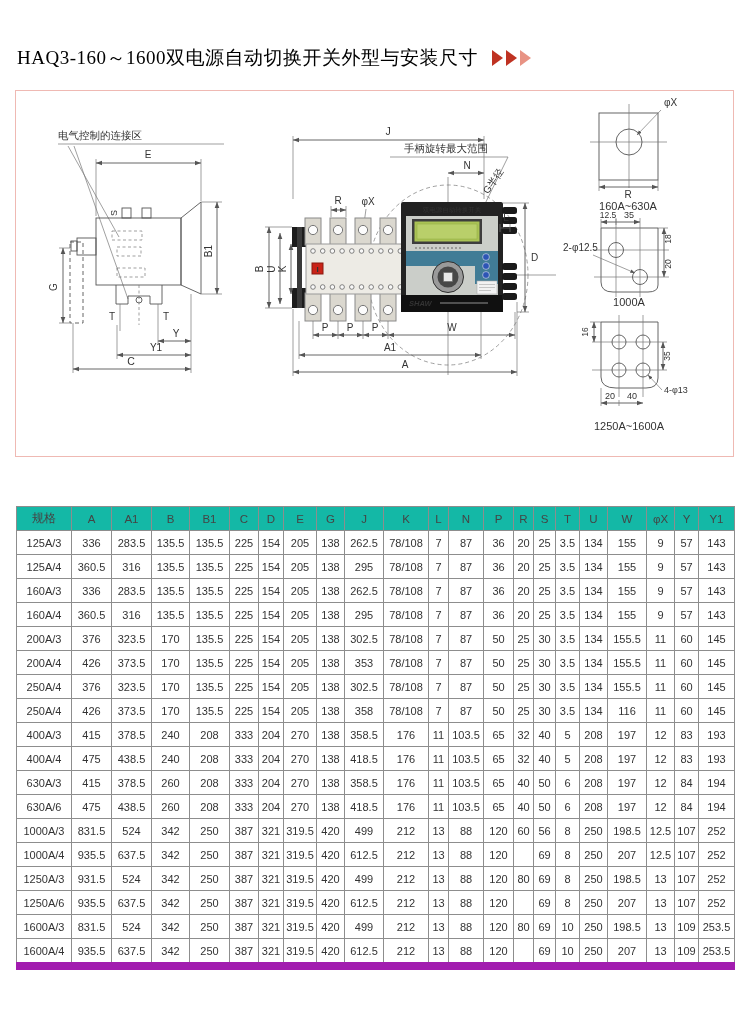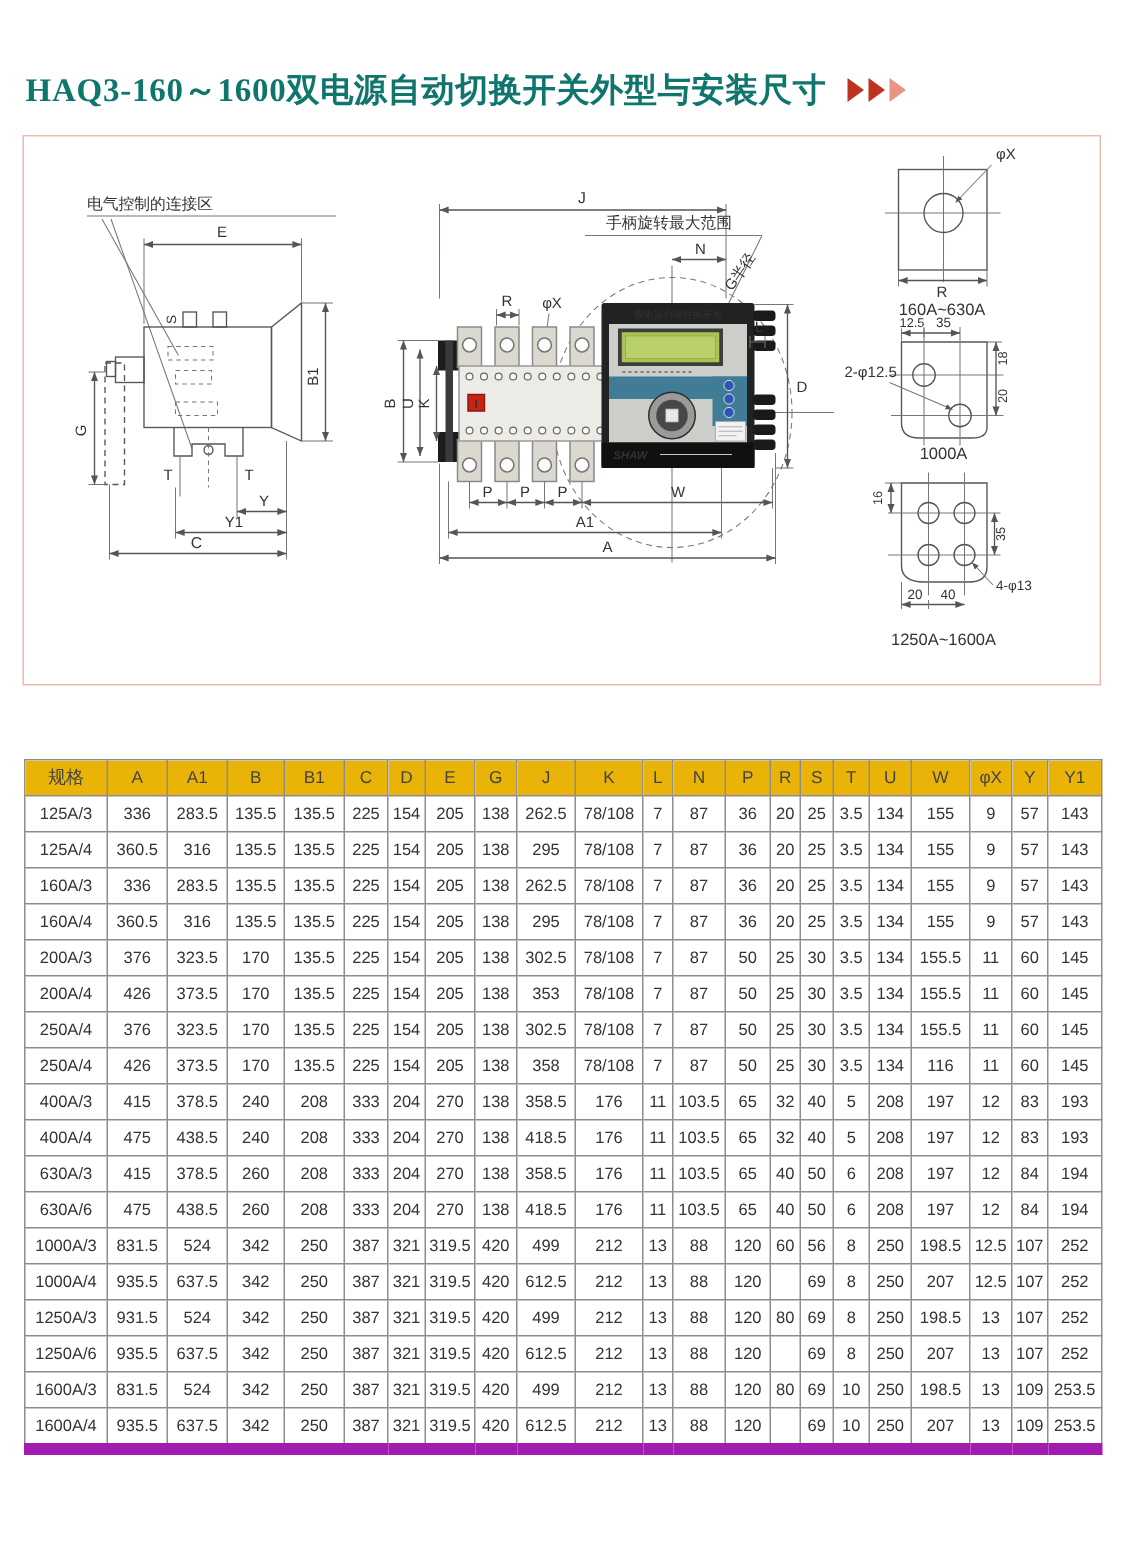--- a/index.html
+++ b/index.html
@@ -2,22 +2,22 @@
 <html><head>
 <meta charset="utf-8">
 <style>
   html,body { margin:0; padding:0; }
   body {
     width:750px; height:1031px; position:relative; background:#ffffff;
     font-family:"Liberation Sans","DejaVu Sans",sans-serif; overflow:hidden;
   }
   .header { position:absolute; left:17px; top:45px; display:flex; align-items:center; }
   .title {
-    font-family:"Liberation Serif","DejaVu Serif",serif; font-weight:bold;
-    font-size:22px; color:#0f766e; letter-spacing:0.5px; white-space:nowrap;
+    font-family:"Liberation Serif","DejaVu Serif",serif; font-weight:normal;
+    font-size:19px; color:#000000; letter-spacing:0.5px; white-space:nowrap;
   }
   .arrows { display:flex; margin-left:14px; gap:3px; align-items:center; }
   .arrow { width:0; height:0; border-top:8px solid transparent; border-bottom:8px solid transparent; border-left:11px solid #bf3222; }
   .arrow.a3 { border-left-color:#e89384; }
   .panel {
     position:absolute; left:15px; top:90px; width:719px; height:367px;
     border:1px solid #efb9b3; box-sizing:border-box; background:#fff;
   }
   .panel svg { display:block; }
   svg text { font-family:"Liberation Sans","DejaVu Sans",sans-serif; fill:#333; }
@@ -27,21 +27,21 @@
   .dash2 { stroke-dasharray:3 2.5; }
   .spec-table {
     position:absolute; left:16px; top:506px; width:718px;
     border-collapse:collapse; table-layout:fixed;
   }
   .spec-table th, .spec-table td {
     border:1px solid #8d8d8d; text-align:center; vertical-align:middle;
     font-size:11px; color:#333; height:23px; padding:0 1px;
     overflow:hidden; white-space:nowrap;
   }
-  .spec-table th { background:#eab308; font-weight:normal; font-size:11.5px; color:#444;margin-left:24px; }
+  .spec-table th { background:#14b8a6; font-weight:normal; font-size:11.5px; color:#444;margin-left:24px; }
   .spec-table th:first-child { font-size:12px; }
   .spec-table tbody tr:last-child td { border-bottom:8px solid #a21caf; }
 </style>
 </head>
 <body>
 
 <div class="header">
   <div class="title">HAQ3-160～1600双电源自动切换开关外型与安装尺寸</div>
   <div class="arrows">
     <span class="arrow a1"></span>

